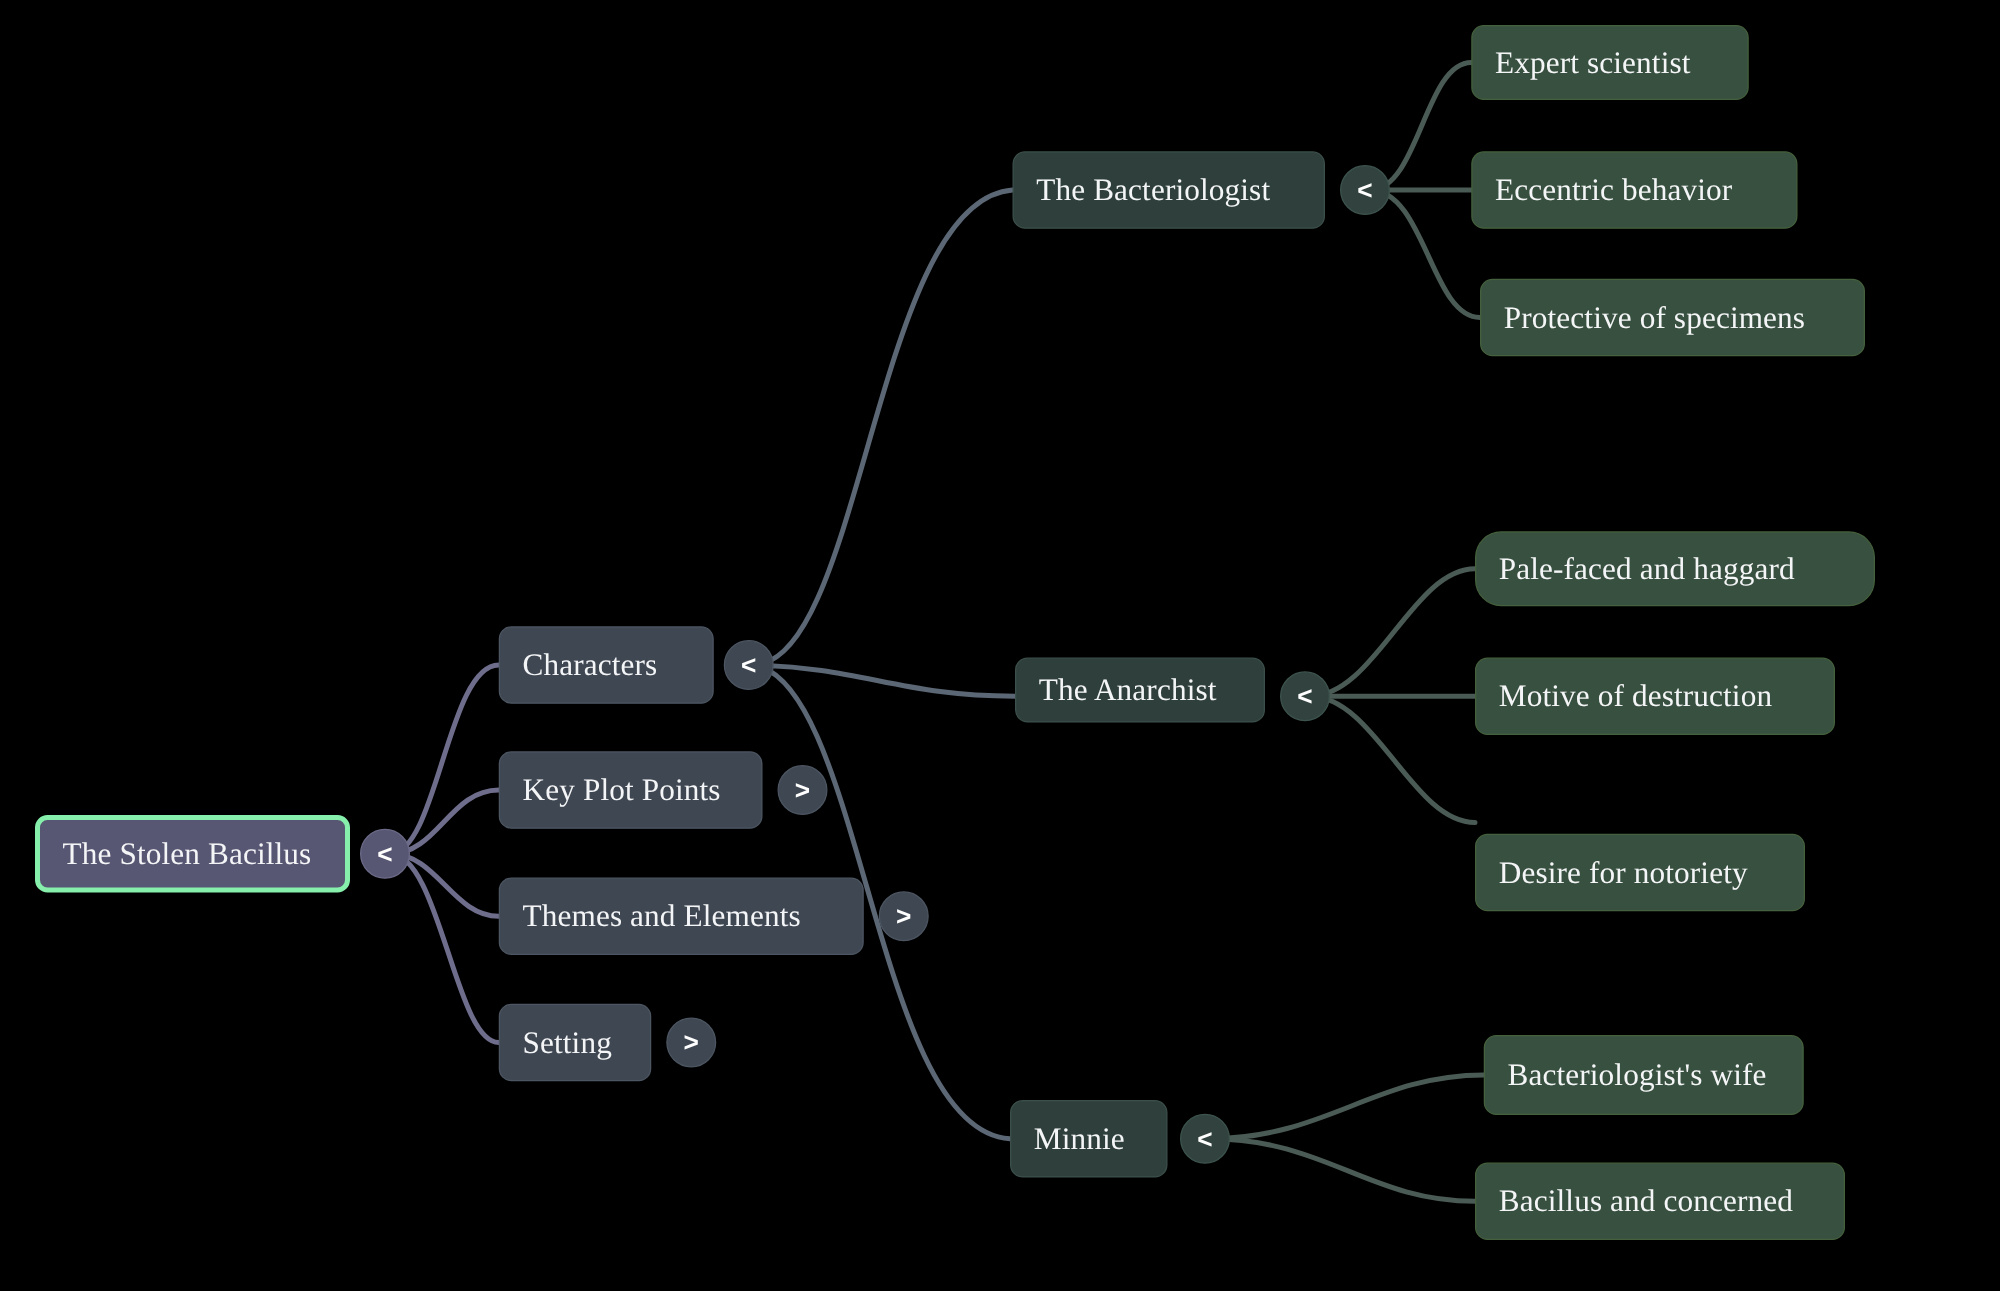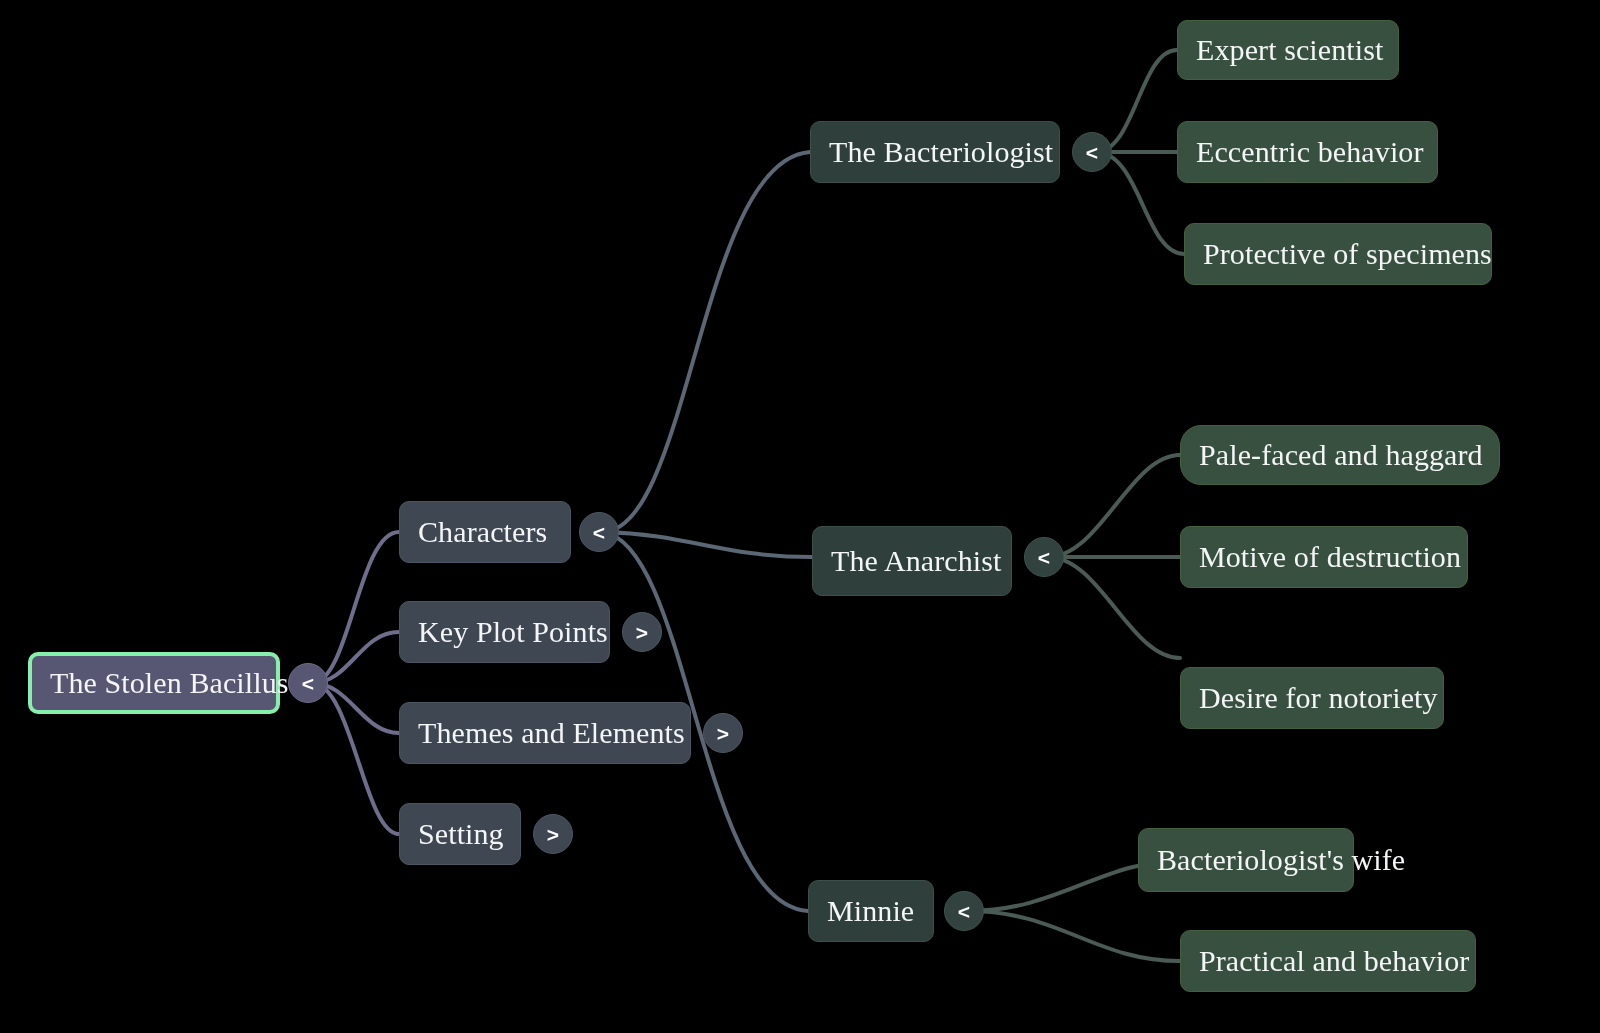--- a/index.html
+++ b/index.html
@@ -23,21 +23,21 @@
     height: 1033px;
     pointer-events: none;
   }
   .node {
     position: absolute;
     box-sizing: border-box;
     display: flex;
     align-items: center;
     border-radius: 10px;
     color: #f4f5f7;
-    font-size: 30px;
+    font-size: 25px;
     line-height: 1;
     letter-spacing: 0.1px;
     padding: 0 18px;
     white-space: nowrap;
     z-index: 4;
   }
   .node.root {
     background: #585773;
     border: 4px solid #86efac;
   }
@@ -166,21 +166,21 @@
   <div class="node leaf" style="left:1177px; top:20px; width:222px; height:60px;">
     <span>Expert scientist</span>
   </div>
   <div class="node leaf" style="left:1184px; top:223px; width:308px; height:62px;">
     <span>Protective of specimens</span>
   </div>
   <div class="node leaf" style="left:1177px; top:121px; width:261px; height:62px;">
     <span>Eccentric behavior</span>
   </div>
 
-  <div class="node branch" style="left:812px; top:526px; width:200px; height:70px;">
+  <div class="node branch" style="left:812px; top:526px; width:200px; height:52px;">
     <span>The Anarchist</span>
   </div>
   <div class="toggle teal" style="left:1024px; top:537px; width:40px; height:40px;">
     <span>&lt;</span>
   </div>
   <div class="node leaf" style="left:1180px; top:425px; width:320px; height:60px;border-radius:21px;">
     <span>Pale-faced and haggard</span>
   </div>
   <div class="node leaf" style="left:1180px; top:526px; width:288px; height:62px;">
     <span>Motive of destruction</span>
@@ -188,20 +188,20 @@
   <div class="node leaf" style="left:1180px; top:619px; width:264px; height:62px;margin-top:48px;">
     <span>Desire for notoriety</span>
   </div>
 
   <div class="node branch" style="left:808px; top:880px; width:126px; height:62px;">
     <span>Minnie</span>
   </div>
   <div class="toggle teal" style="left:944px; top:891px; width:40px; height:40px;">
     <span>&lt;</span>
   </div>
-  <div class="node leaf" style="left:1138px; top:828px; width:216px; height:64px;text-align:center;">
+  <div class="node leaf" style="left:1187px; top:828px; width:256px; height:64px;text-align:center;">
     <span>Bacteriologist's wife</span>
   </div>
   <div class="node leaf" style="left:1180px; top:930px; width:296px; height:62px;">
-    <span>Practical and behavior</span>
+    <span>Bacillus and concerned</span>
   </div>
 
 </div>
 
 </body></html>

